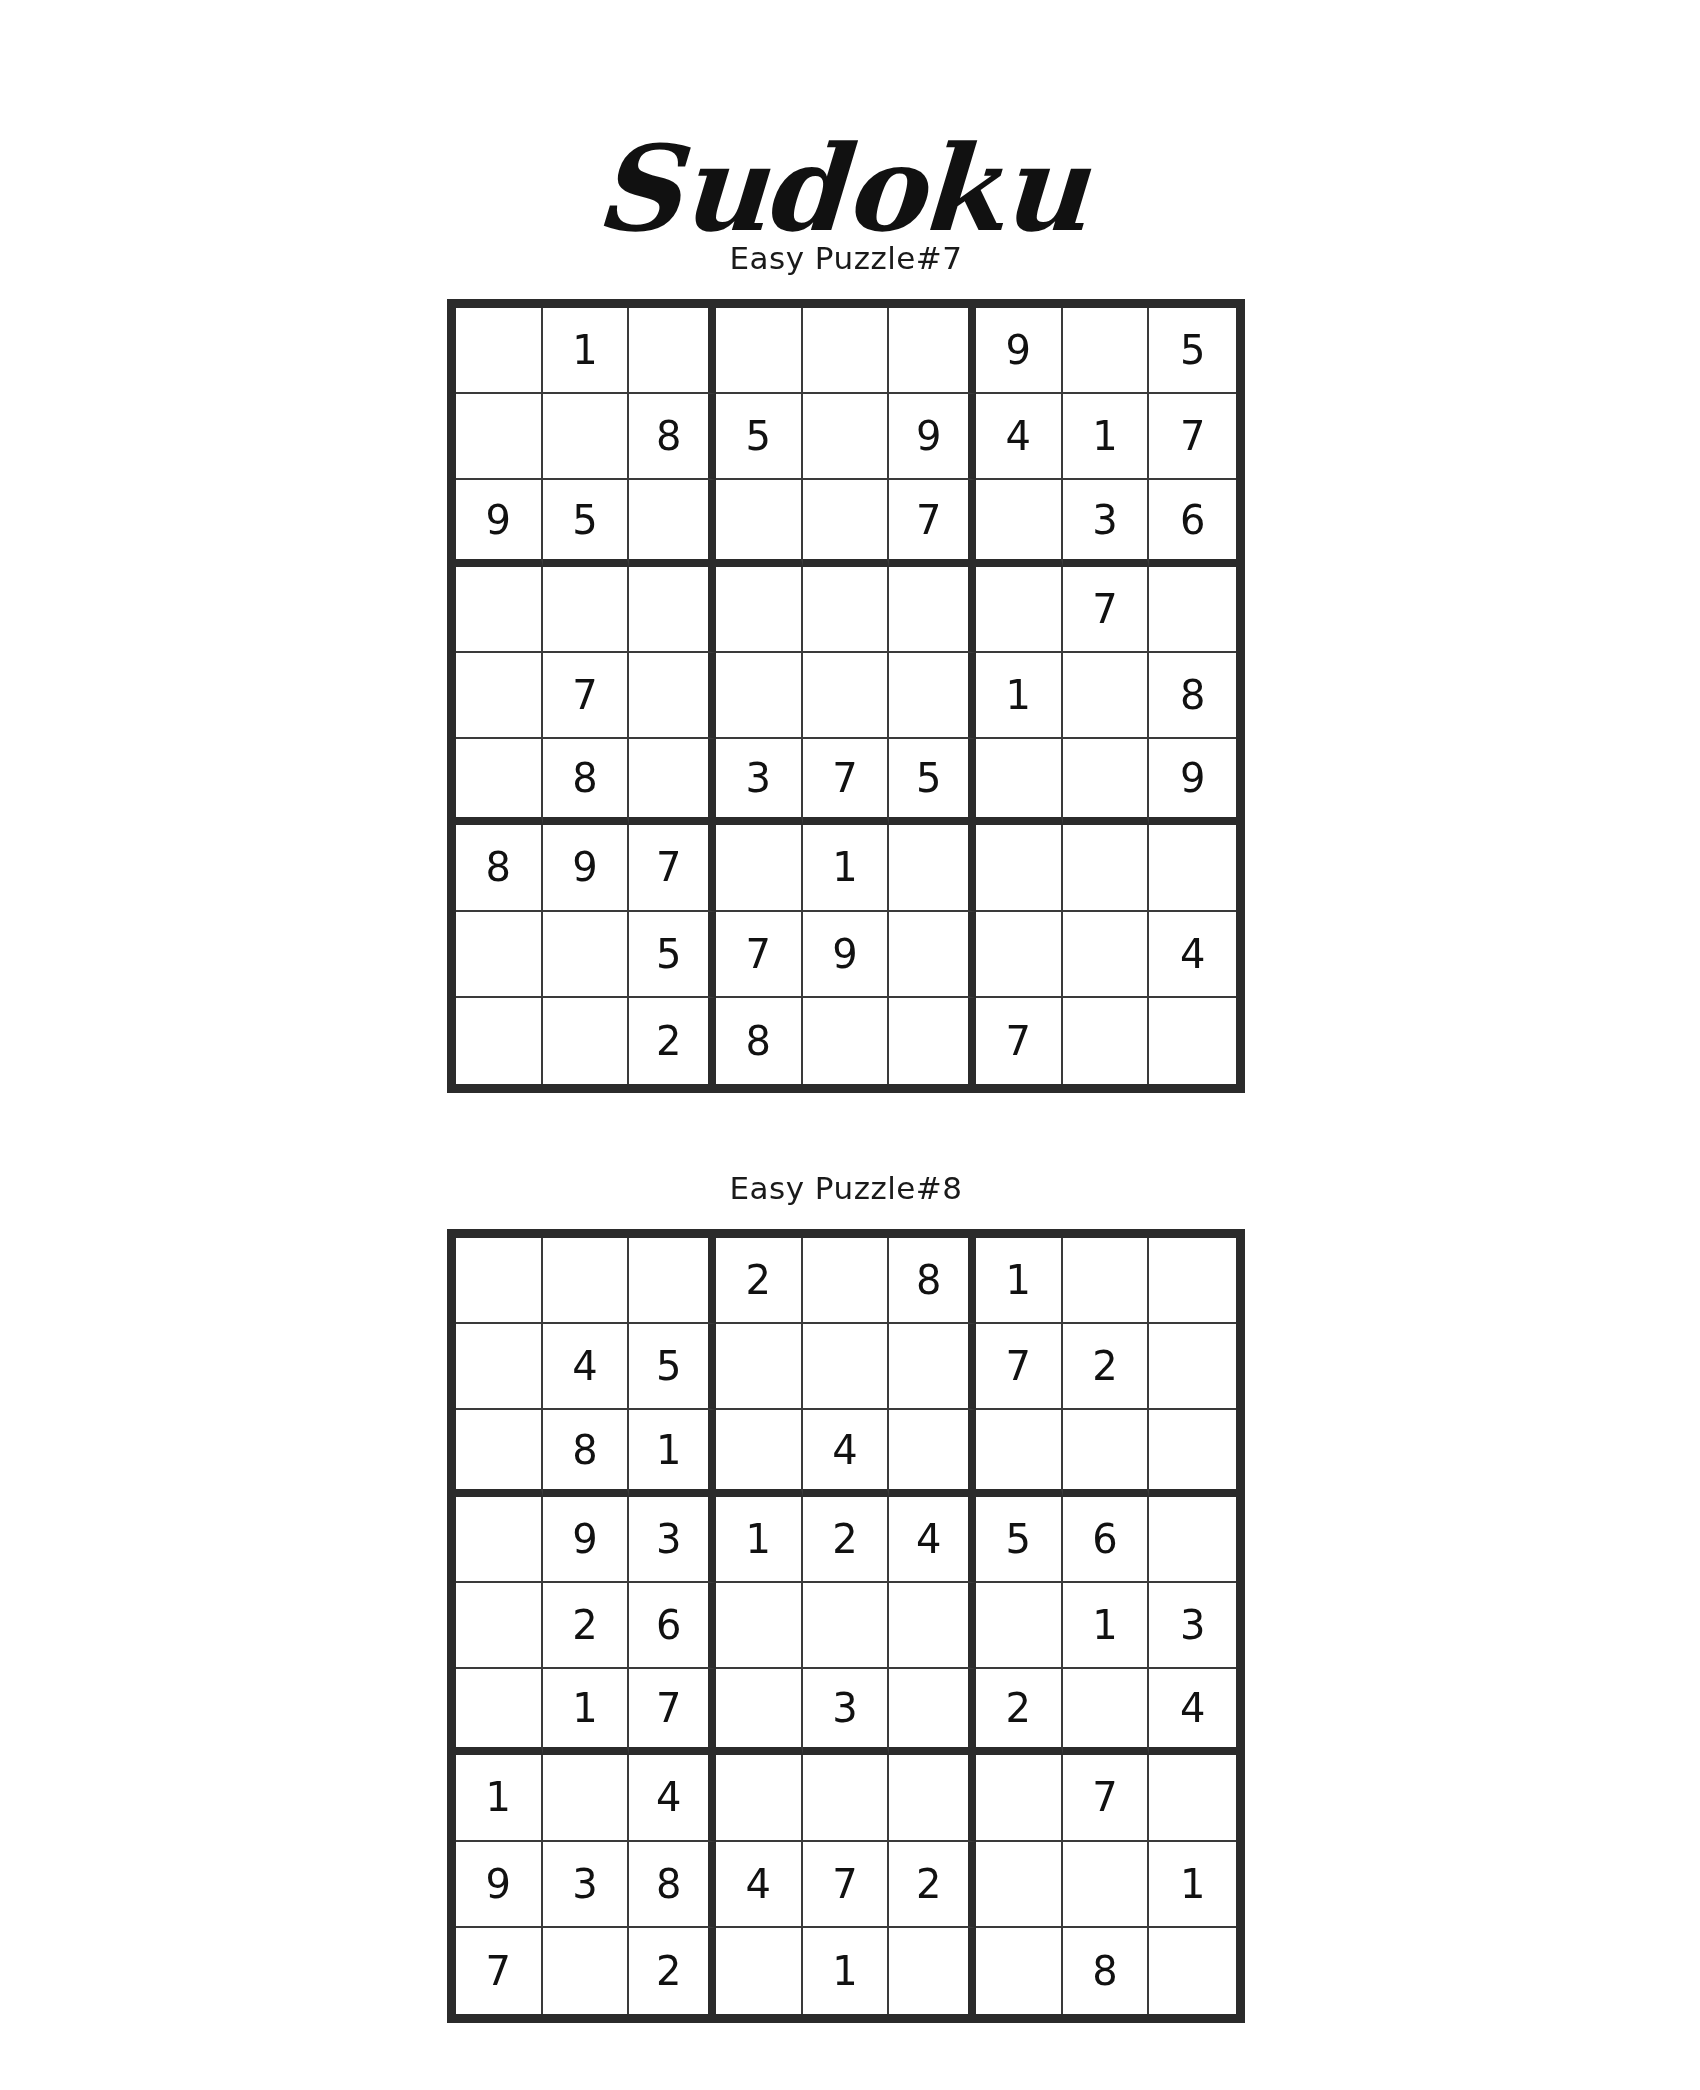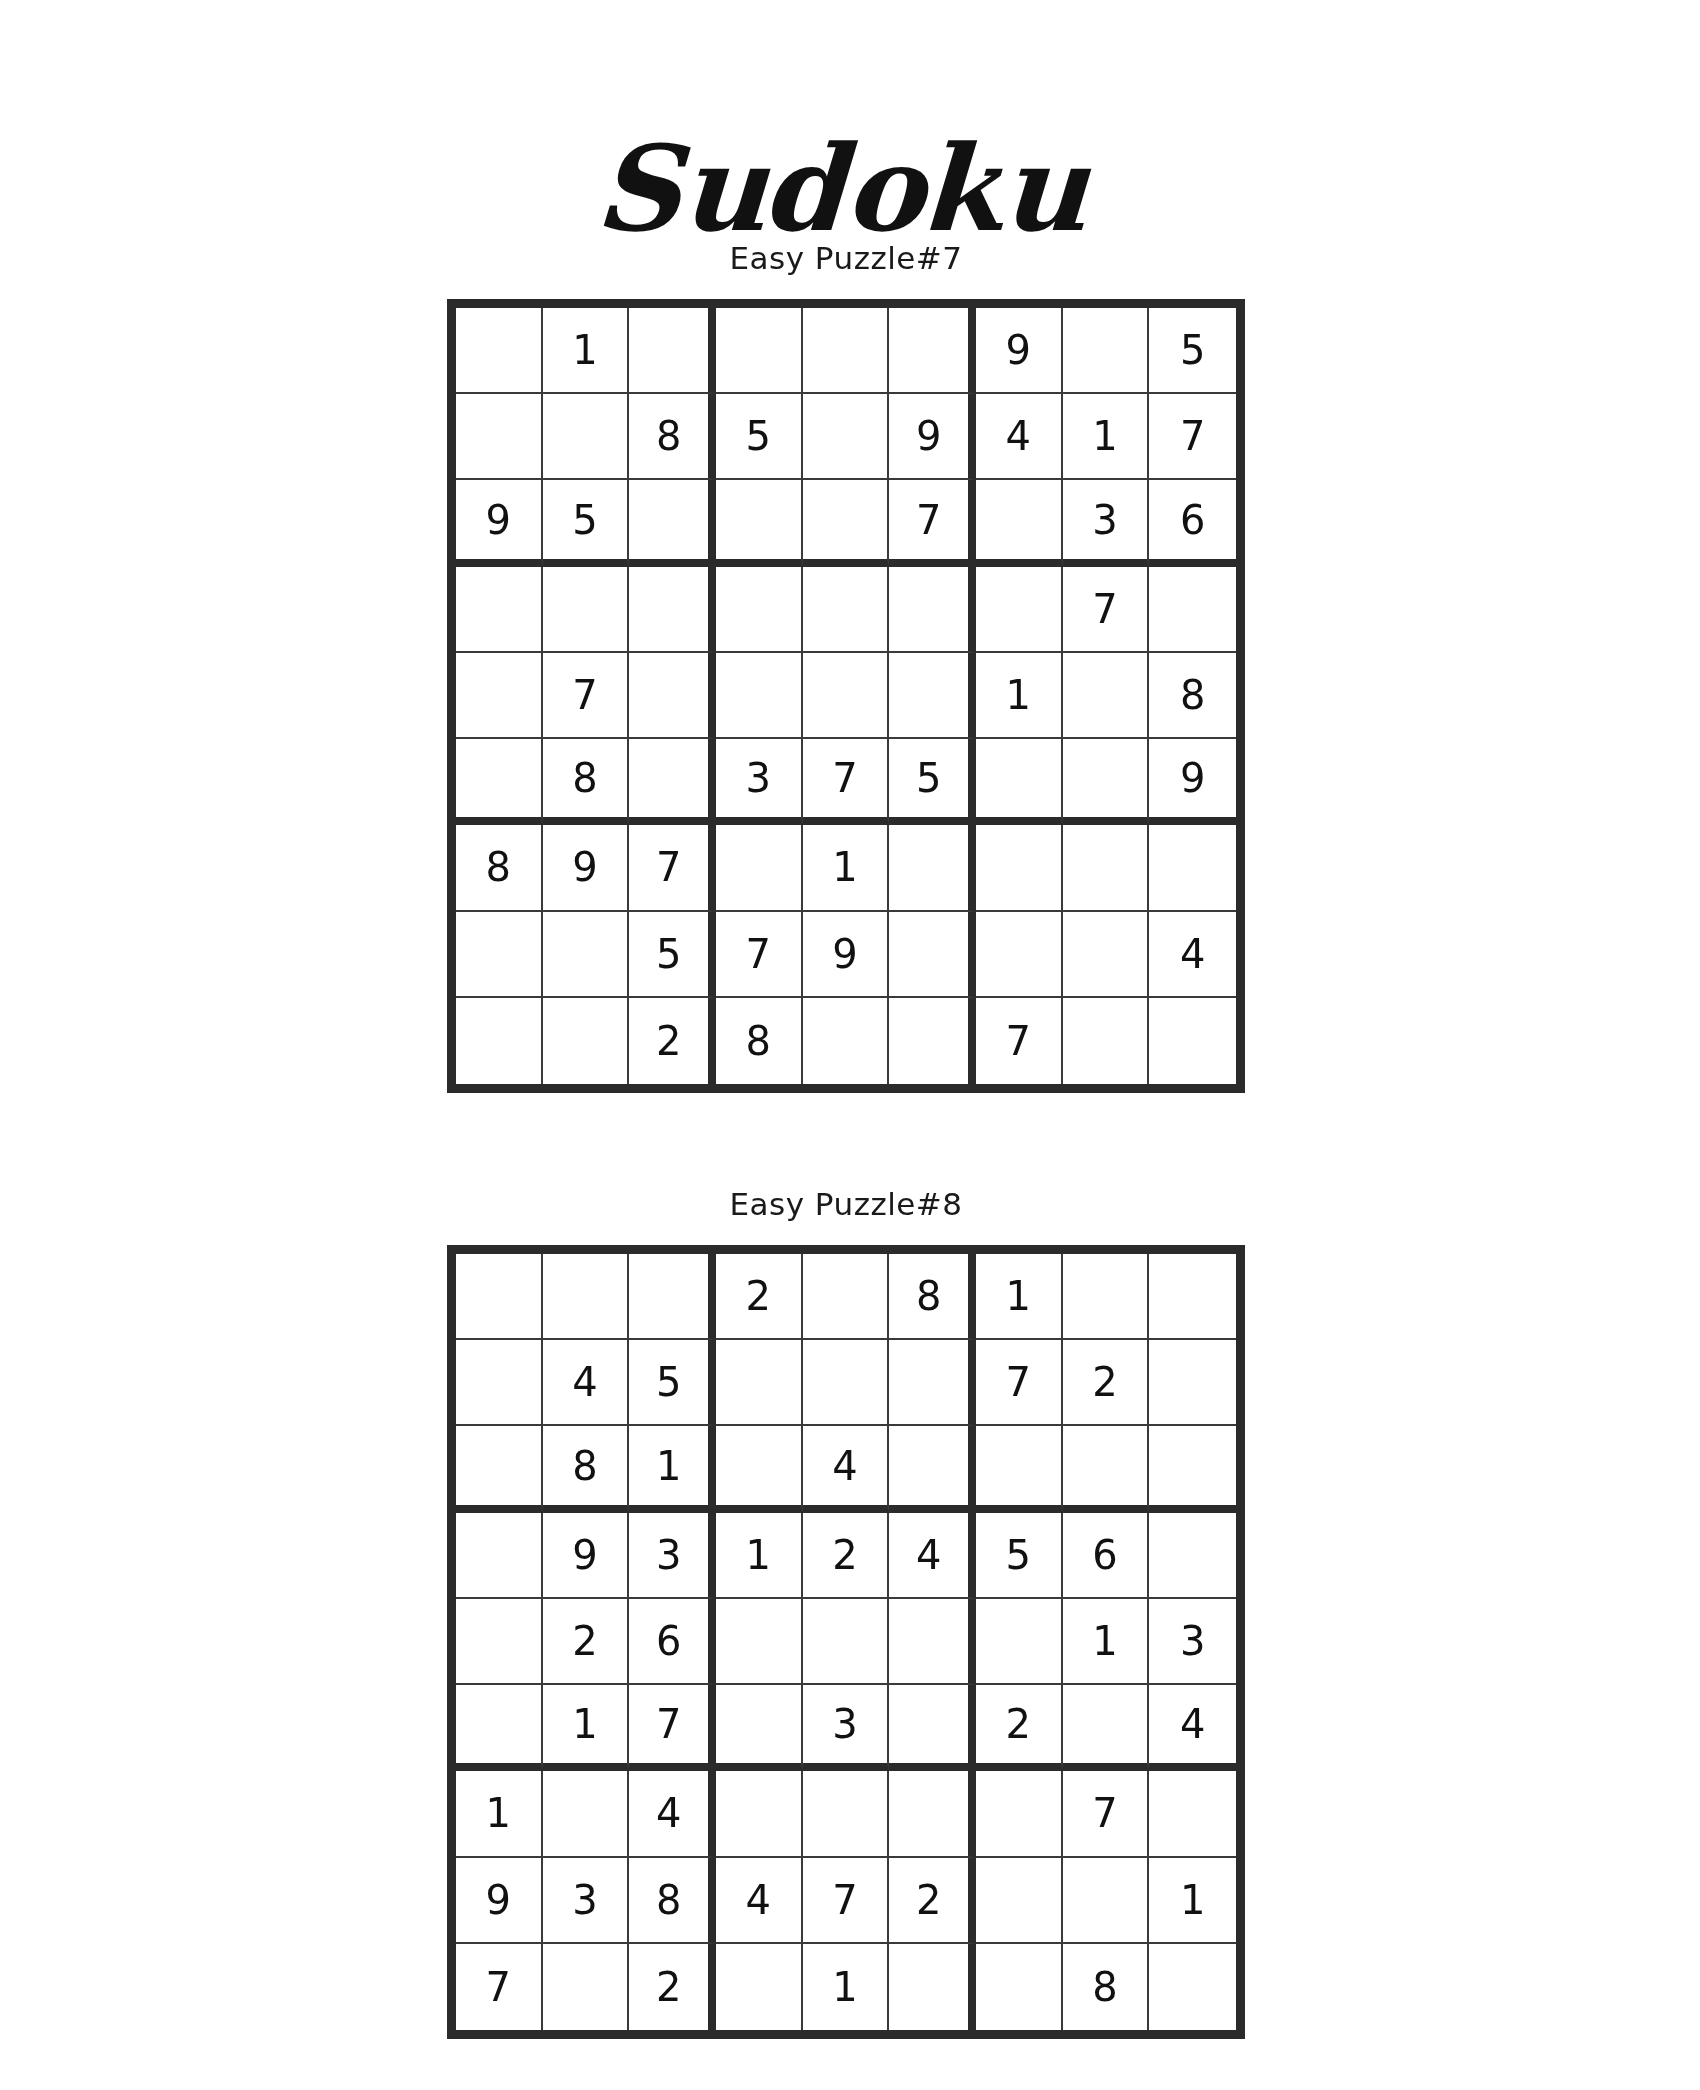--- a/index.html
+++ b/index.html
@@ -40,21 +40,21 @@
     transform: skewX(-6deg);
   }
 
   
   .puzzle {
     position: absolute;
     left: 447px;
     width: 798px;
   }
   #puzzle-0 { top: 240px; }
-  #puzzle-1 { top: 1170px; margin-top: 16px; }
+  #puzzle-1 { top: 1170px; }
 
   .puzzle-label {
     width: 798px;
     text-align: center;
     font-family: "DejaVu Sans", sans-serif;
     font-size: 31px;
     font-weight: 400;
     letter-spacing: 0.5px;
     color: #1a1a1a;
     margin: 0 0 23px 0;

